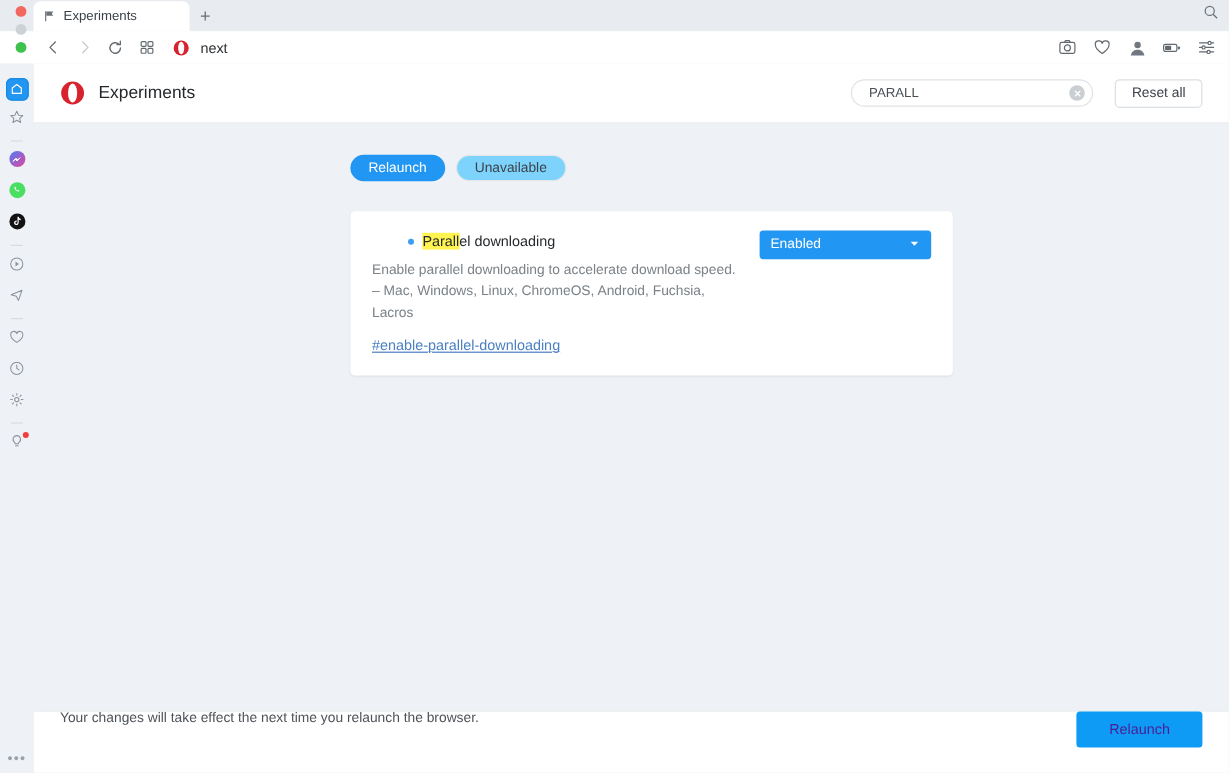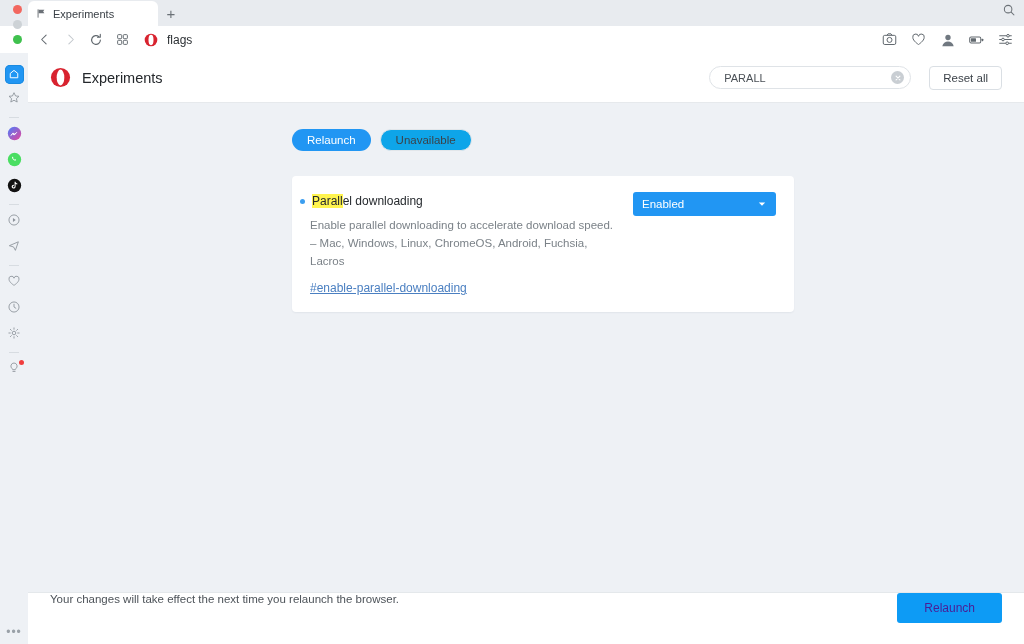--- a/index.html
+++ b/index.html
@@ -117,30 +117,30 @@
   
   .main {
     flex: 1; overflow: hidden; position: relative; padding-top: 26px;
   }
   .tabs-row { display: flex; gap: 9px; padding-left: 264px; margin-bottom: 25px; }
   .pill {
     height: 22px; padding: 0 15px; border-radius: 11px; font-size: 11.5px;
     display: flex; align-items: center; justify-content: center;
   }
   .pill.sel { background: #2196f3; color: #fff; }
-  .pill.unsel { background: #0ea5e9; color: #3c4249; border: 1px solid #e2e6ea; }
+  .pill.unsel { background: #7dd3fc; color: #3c4249; border: 1px solid #e2e6ea; }
 
   .card-area { padding-left: 264px; padding-right: 230px; }
   .flag-card {
     background: #fff; border-radius: 4px; padding: 18px 18px 16px 18px;
     box-shadow: 0 1px 2px rgba(20,40,70,.06);
     display: flex; align-items: flex-start; position: relative;
   }
   .flag-main { flex: 1; min-width: 0; padding-right: 18px; }
-  .flag-title-row { display: flex; align-items: center; gap: 7px; }
+  .flag-title-row { display: flex; align-items: center; gap: 7px; margin-left: 40px; }
   .flag-dot { width: 5px; height: 5px; border-radius: 50%; background: #3b9ef0; flex: 0 0 5px; margin-left: -10px; }
   .flag-title { font-size: 12px; color: #25292d; }
   .hl { background: #fff44f; }
   .flag-desc {
     font-size: 11.5px; color: #7b8288; line-height: 1.55; margin-top: 9px; max-width: 340px;
   }
   .flag-link {
     display: inline-block; margin-top: 11px; font-size: 12px; color: #4a7fc1;
     text-decoration: underline;
   }
@@ -226,21 +226,21 @@
       </span>
     </div>
 
     <div class="addr">
       <span class="addr-logo">
         <svg width="14" height="14" viewBox="0 0 20 20">
             <ellipse cx="10" cy="10" rx="9" ry="9" fill="#d8232f"></ellipse>
             <ellipse cx="10" cy="10" rx="3.6" ry="7.4" fill="#fff"></ellipse>
           </svg>
       </span>
-      <span class="addr-text">flags</span>
+      <span class="addr-text">next</span>
     </div>
 
     <div class="toolbar-right">
       <span class="tb-icon">
         <svg width="15" height="15" viewBox="0 0 18 18">
             <rect x="1.5" y="4" width="15" height="11" rx="1.8" stroke="currentColor" stroke-width="1.2" fill="none"></rect>
             <circle cx="9" cy="9.5" r="3" stroke="currentColor" stroke-width="1.2" fill="none"></circle>
             <path d="M6 4l1.2-1.8h3.6L12 4" stroke="currentColor" stroke-width="1.2" fill="none"></path>
           </svg>
       </span>

